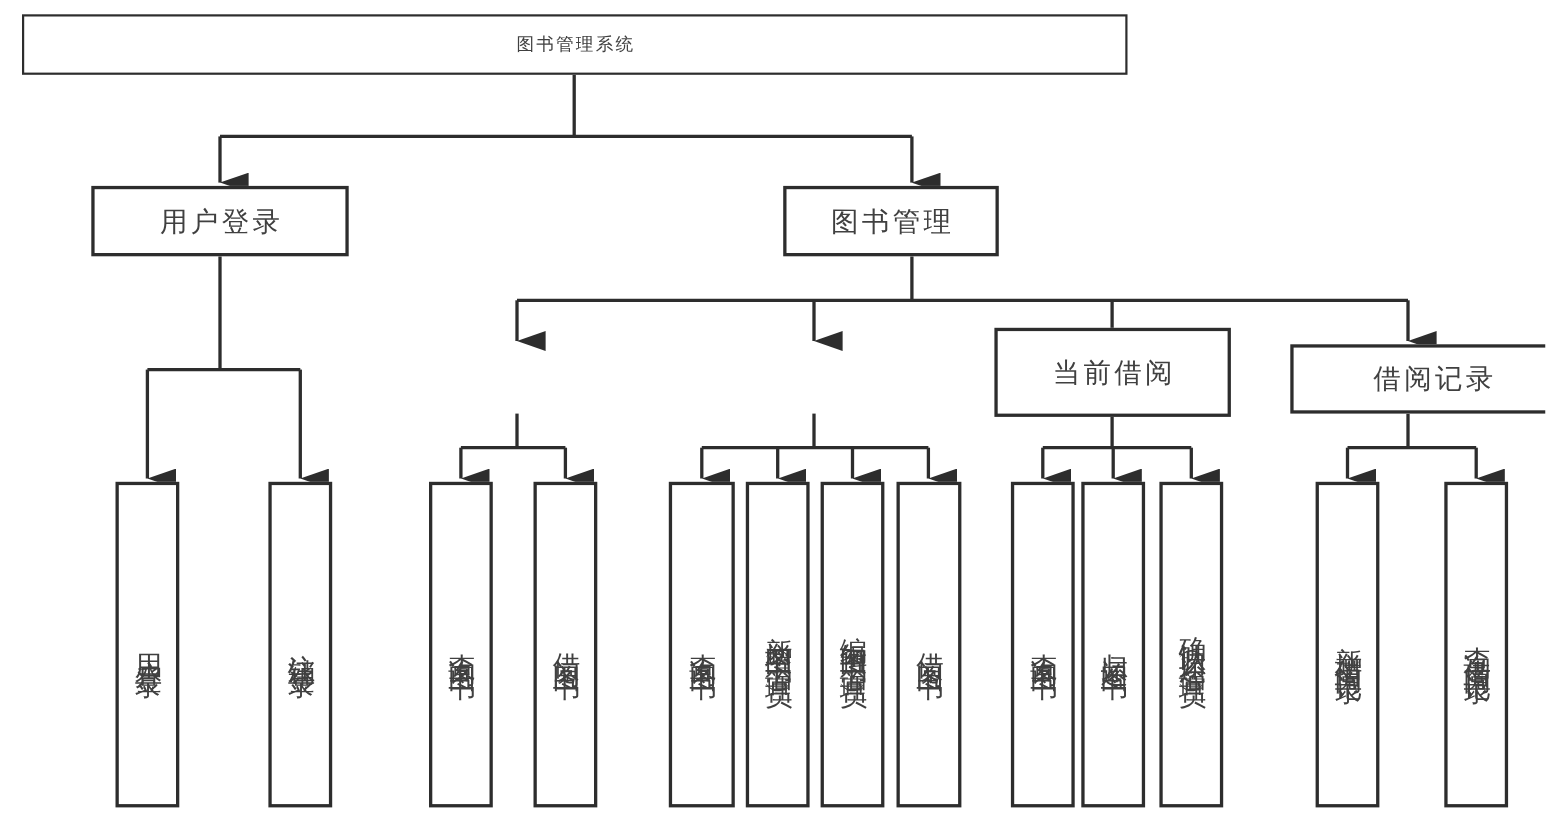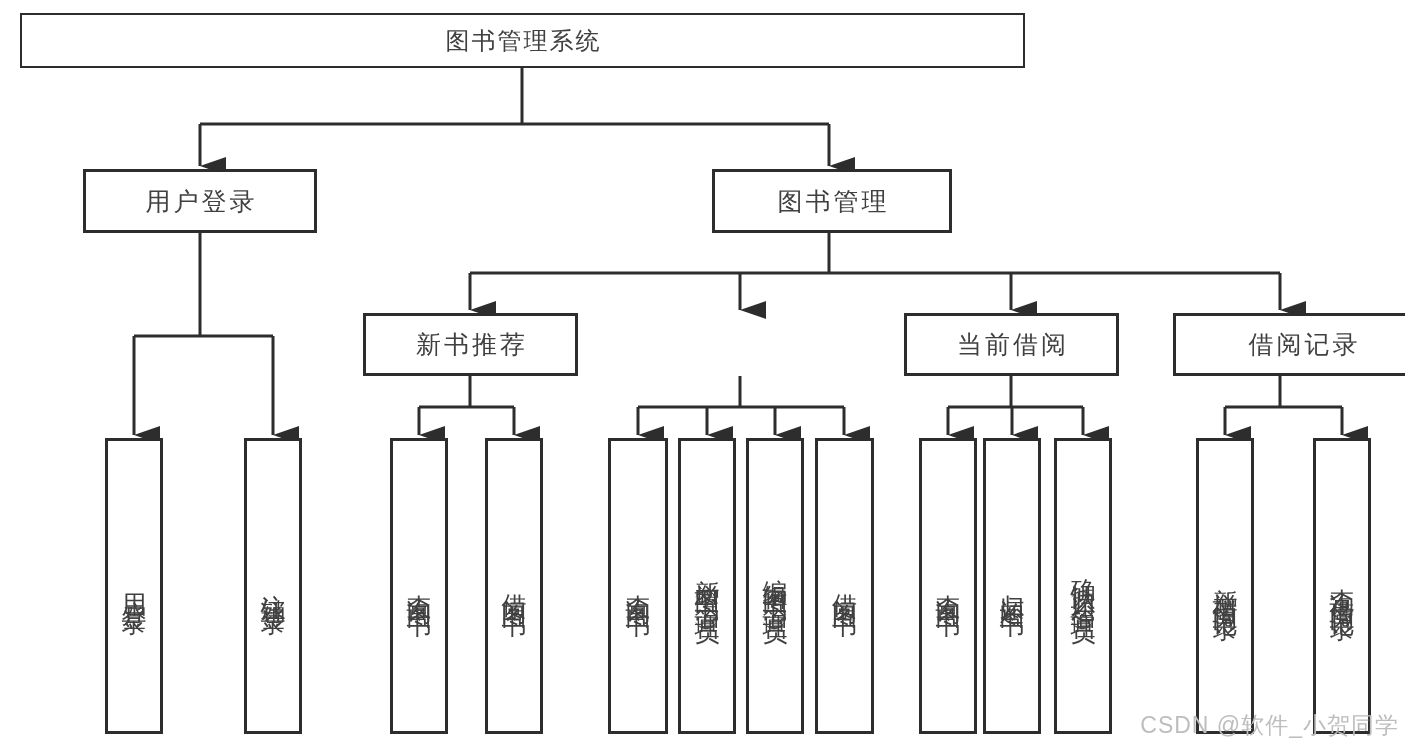--- a/index.html
+++ b/index.html
@@ -21,21 +21,21 @@
     justify-content:center;
     color:#404040;
     z-index:2;
   }
   .node.h{
     font-size:25px;
     letter-spacing:3px;
     text-indent:3px;
     white-space:nowrap;
   }
-  .node.root{font-size:24px;letter-spacing:2px;text-indent:2px;}
+  .node.root{font-size:16px;letter-spacing:2px;text-indent:2px;}
   .node.v{
     writing-mode:vertical-rl;
     text-orientation:mixed;
     font-size:25px;
     letter-spacing:6px;
     line-height:1;
     white-space:nowrap;
   }
   #watermark{
     position:absolute;
@@ -99,39 +99,37 @@
       <path d="M1280,376 V407"></path>
       <path d="M1225,407 H1342"></path>
       <path d="M1225,407 V435" marker-end="url(#ah)"></path>
       <path d="M1342,407 V435" marker-end="url(#ah)"></path>
     </g>
   </svg>
 
   <div class="node h root" style="left:20px;top:13px;width:1005px;height:55px;border-width:2px">图书管理系统</div>
 
   <div class="node h" style="left:83px;top:169px;width:234px;height:64px">用户登录</div>
-  <div class="node h" style="left:712px;top:169px;width:240px;height:64px">图书管理</div>
+  <div class="node h" style="left:712px;top:169px;width:196px;height:64px">图书管理</div>
 
-  <div class="node h" style="left:363px;top:313px;width:215px;height:63px">新书推荐</div>
-  <div class="node h" style="left:904px;top:313px;width:215px;height:63px">当前借阅</div>
+  <div class="node h" style="left:904px;top:298px;width:215px;height:81px">当前借阅</div>
   <div class="node h" style="left:1173px;top:313px;width:260px;height:63px">借阅记录</div>
 
   <div class="node v" style="left:105px;top:438px;width:58px;height:296px">用户登录</div>
   <div class="node v" style="left:244px;top:438px;width:58px;height:296px">注销登录</div>
 
   <div class="node v" style="left:390px;top:438px;width:58px;height:296px">查询图书</div>
   <div class="node v" style="left:485px;top:438px;width:58px;height:296px">借阅图书</div>
 
   <div class="node v" style="left:608px;top:438px;width:60px;height:296px">查询图书</div>
   <div class="node v" style="left:678px;top:438px;width:58px;height:296px">新增图书（管理员）</div>
   <div class="node v" style="left:746px;top:438px;width:58px;height:296px">编辑图书（管理员）</div>
   <div class="node v" style="left:815px;top:438px;width:59px;height:296px">借阅图书</div>
 
   <div class="node v" style="left:919px;top:438px;width:58px;height:296px">查询图书</div>
   <div class="node v" style="left:983px;top:438px;width:58px;height:296px">归还图书</div>
   <div class="node v" style="left:1054px;top:438px;width:58px;height:296px">确认归还（管理员）</div>
 
   <div class="node v" style="left:1196px;top:438px;width:58px;height:296px">新增借阅记录</div>
   <div class="node v" style="left:1313px;top:438px;width:58px;height:296px">查询借阅记录</div>
 
-  <div id="watermark">CSDN @软件_小贺同学</div>
 
 </div>
 
 </body></html>

